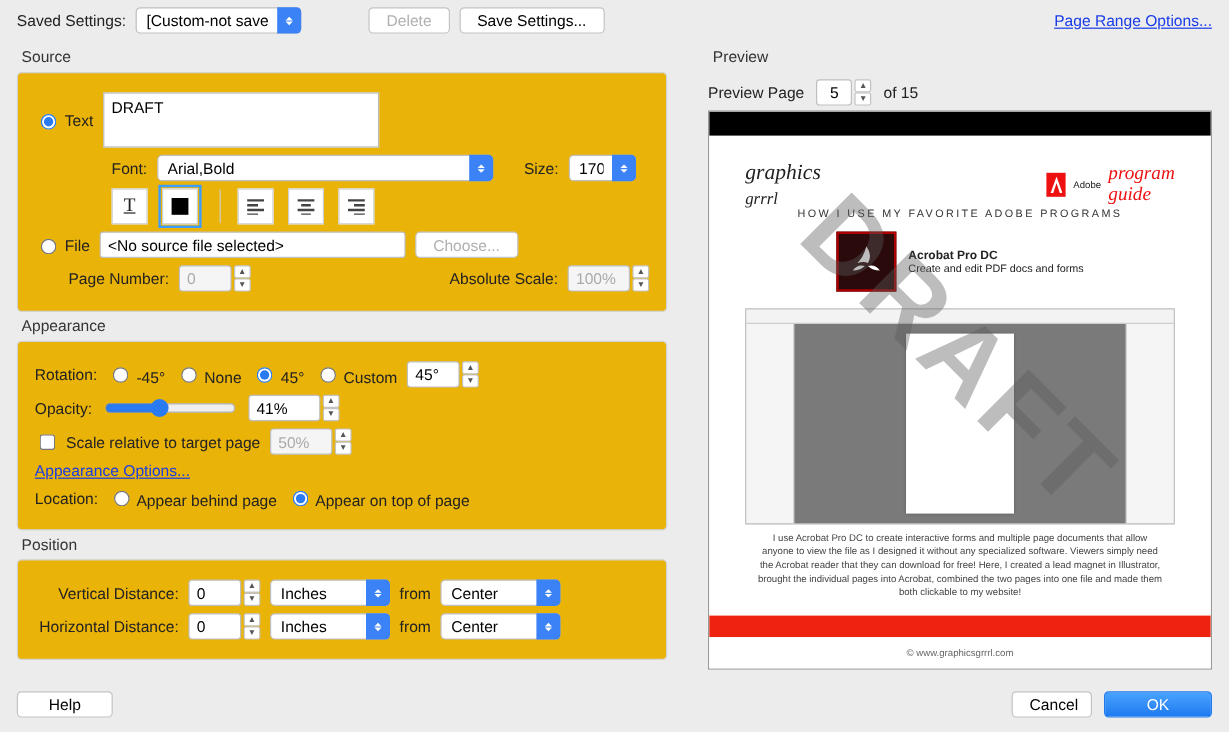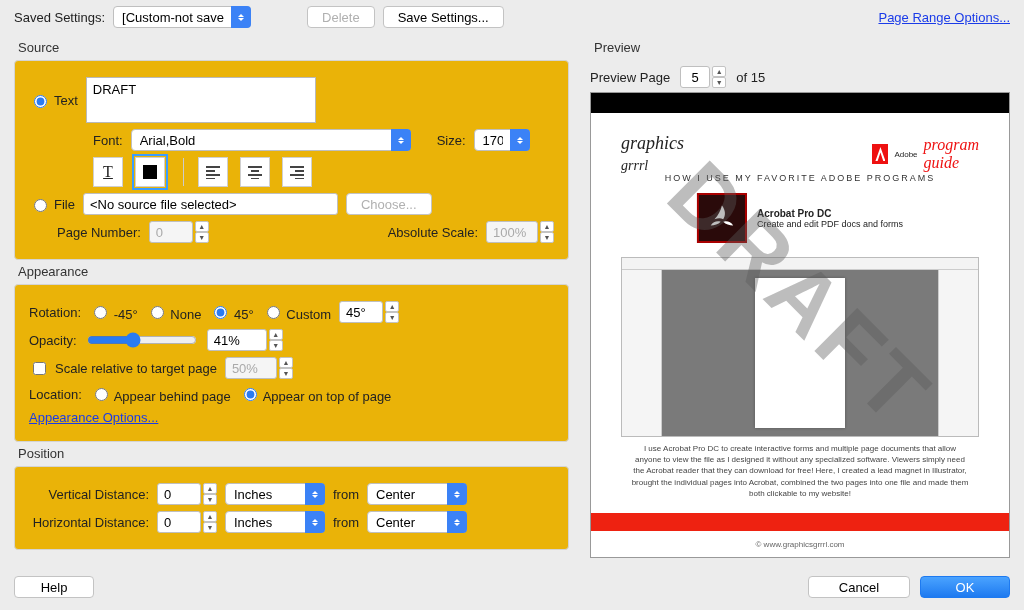--- a/index.html
+++ b/index.html
@@ -53,21 +53,21 @@
   height: 22px;
   font-size: 13px;
   cursor: pointer;
 }
 button.mac:disabled { color: #b0b0b0; }
 button.mac.primary {
   background: linear-gradient(#4aa3ff, #1e7af0);
   color: #fff; border: 1px solid #1e7af0;
 }
 .link { color: #1a3be8; text-decoration: underline; cursor: pointer; }
-.main { display: flex; padding: 0 14px; gap: 21px; }
+.main { display: flex; padding: 0 14px; gap: 34px; }
 .left { width: 558px; }
 .right { flex: 1; }
 .section-title { margin: 4px 0 5px 4px; color: #333; }
 .panel {
   background: #eab308; border: 1px solid #d4d4d4; border-radius: 4px;
   padding: 10px 14px;
 }
 .row { display: flex; align-items: center; gap: 8px; margin: 6px 0; }
 .row.indent { padding-left: 64px; }
 input[type=radio] { accent-color: #2a7bf1; }
@@ -281,26 +281,26 @@
         </label>
         <div class="spinner">
           <input class="txt" disabled="" style="width: 52px;" value="50%">
           <span class="steps">
               <span>▲</span>
               <span>▼</span>
             </span>
         </div>
       </div>
       <div class="row">
+        <span class="link">Appearance Options...</span>
+      </div>
+      <div class="row">
         <span>Location:</span>
         <label><input type="radio" name="loc" style=""> <span>Appear behind page</span></label>
         <label><input type="radio" name="loc" checked="" style=""> <span>Appear on top of page</span></label>
-      </div>
-      <div class="row">
-        <span class="link">Appearance Options...</span>
       </div>
     </div>
 
     <div class="section-title">Position</div>
     <div class="panel">
       <div class="row">
         <span style="width:120px;text-align:right">Vertical Distance:</span>
         <div class="spinner">
           <input class="txt" value="0" style="">
           <span class="steps">
@@ -388,15 +388,15 @@
       <div class="red-wave"></div>
       <div class="footer-strip">© www.graphicsgrrrl.com</div>
       <div class="watermark">DRAFT</div>
     </div>
   </div>
 </div>
 
 <div class="bottom-bar">
   <button class="mac" style="width:80px">Help</button>
   <span style="flex:1"></span>
-  <button class="mac" style="width:102px;margin-right:10px">Cancel</button>
+  <button class="mac" style="width:67px;margin-right:10px">Cancel</button>
   <button class="mac primary" style="width:90px">OK</button>
 </div>
 
 </body></html>

